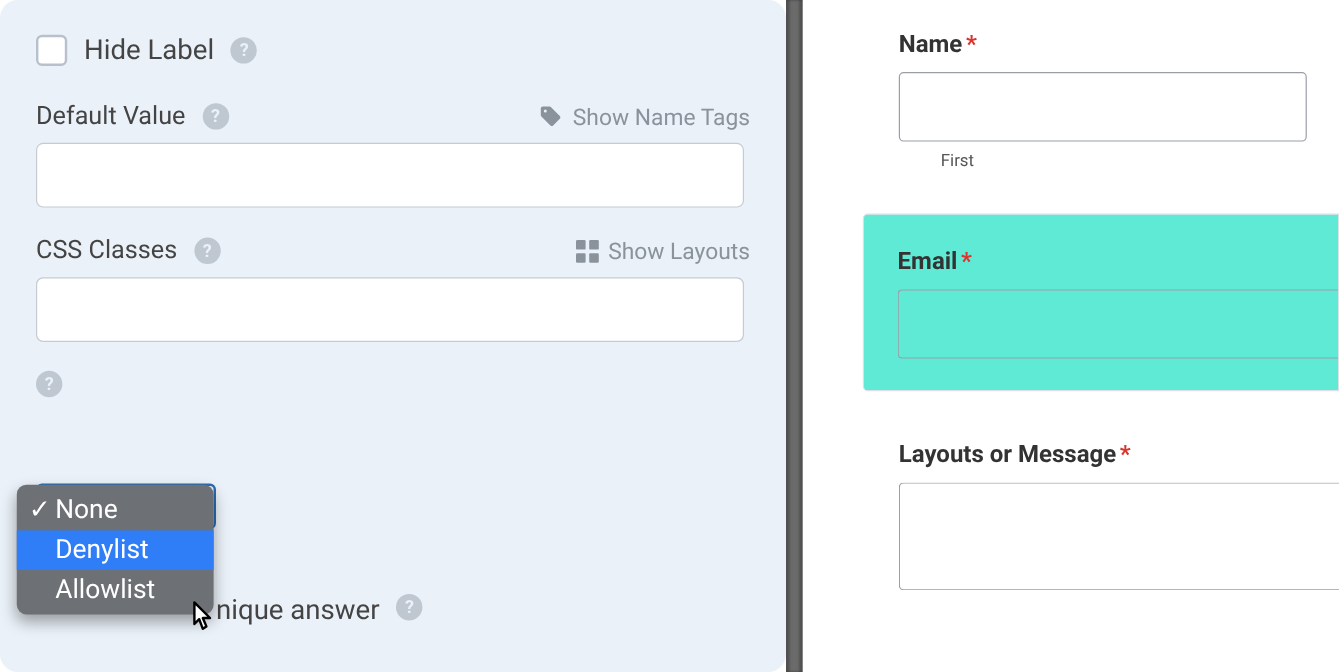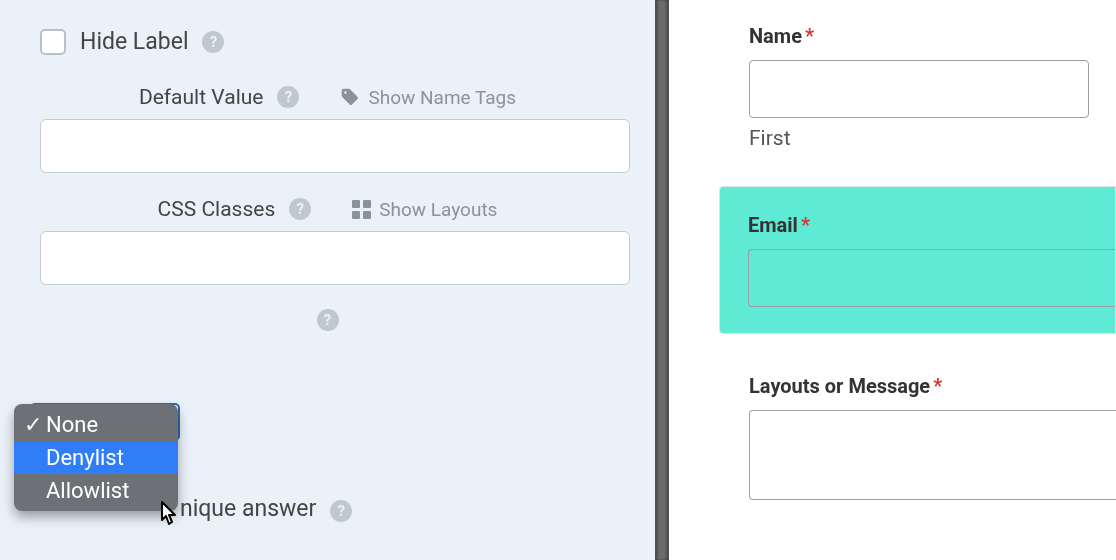--- a/index.html
+++ b/index.html
@@ -9,40 +9,41 @@
       background: #fff;
       width: 1116px;
       height: 560px;
       overflow: hidden;
       position: relative;
     }
     .layout { display: flex; height: 100%; }
     .left-panel {
       background: #eaf1f8;
       width: 655px;
-      padding: 28px 40px;
+      padding: 28px 30px;
       position: relative;
+      border-radius: 15px;
     }
     .divider {
       width: 14px;
       background: #6b6b6b;
       box-shadow: inset 3px 0 2px rgba(0,0,0,.25), inset -3px 0 2px rgba(0,0,0,.25);
     }
     .right-panel {
       flex: 1;
       padding: 24px 0 0 80px;
       background: #fff;
     }
 
     
     .row { margin-bottom: 24px; }
     .row-head {
       display: flex;
       align-items: center;
-      justify-content: center;
+      justify-content: space-between;
       margin-bottom: 10px;
       gap: 41px;
     }
     .row-label {
       display: flex;
       align-items: center;
       gap: 14px;
       font-size: 21px;
       color: #444;
     }
@@ -128,21 +129,21 @@
     .menu-item .check { width: 16px; display:inline-block; }
     .menu-item.highlight { background: #2f7ef7; }
 
     .checkbox-unique {
       position: absolute;
       left: 180px;
       top: 495px;
       font-size: 23px;
       color: #444;
       display: flex;
-      align-items: flex-end;
+      align-items: flex-start;
       gap: 14px;
     }
 
     .cursor {
       position: absolute;
       left: 152px;
       top: 500px;
       z-index: 100;
       pointer-events: none;
     }
@@ -157,22 +158,23 @@
     }
     .field-label .req { color: #d9352e; margin-left: 3px; }
     .preview-input {
       width: 340px;
       height: 58px;
       border: 1.5px solid #9a9fa6;
       border-radius: 4px;
     }
     .sublabel {
       margin-top: 8px;
-      font-size: 21px;
+      font-size: 14px;
       color: #555;
+      margin-left: 35px;
     }
     .email-card {
       border: 1px solid #dce1e8;
       background: #5eead4;
       border-radius: 4px 0 0 4px;
       padding: 26px 0 26px 28px;
       margin-left: -30px;
       margin-bottom: 40px;
     }
     .email-card .preview-input { width: 100%; border-radius: 4px 0 0 4px; border-right: none; }

